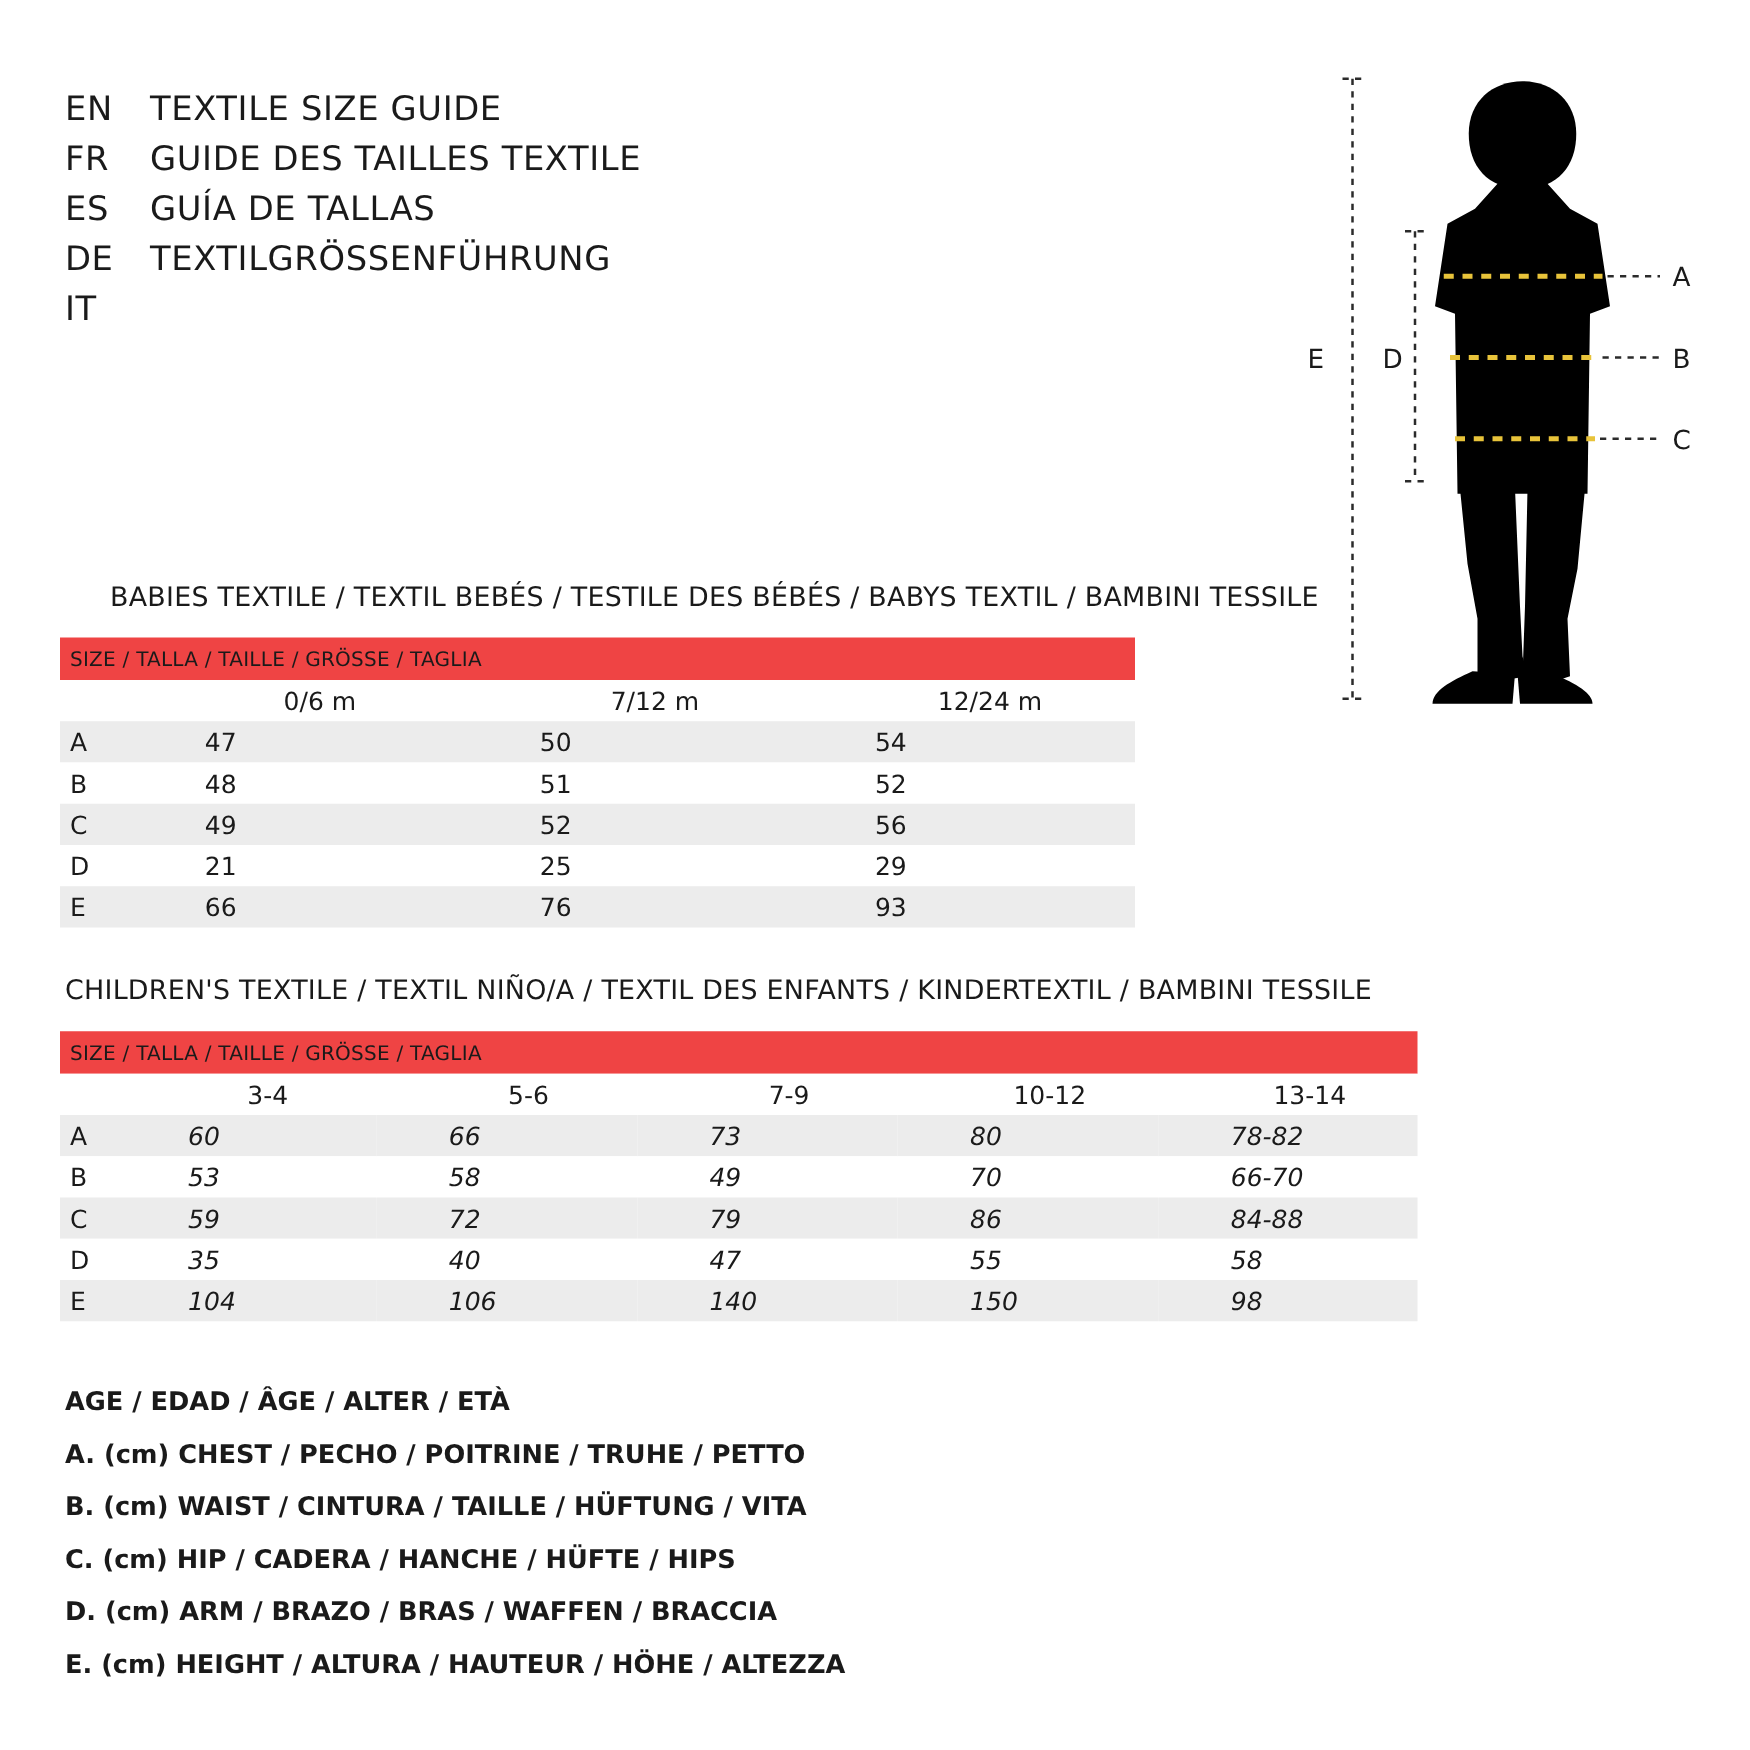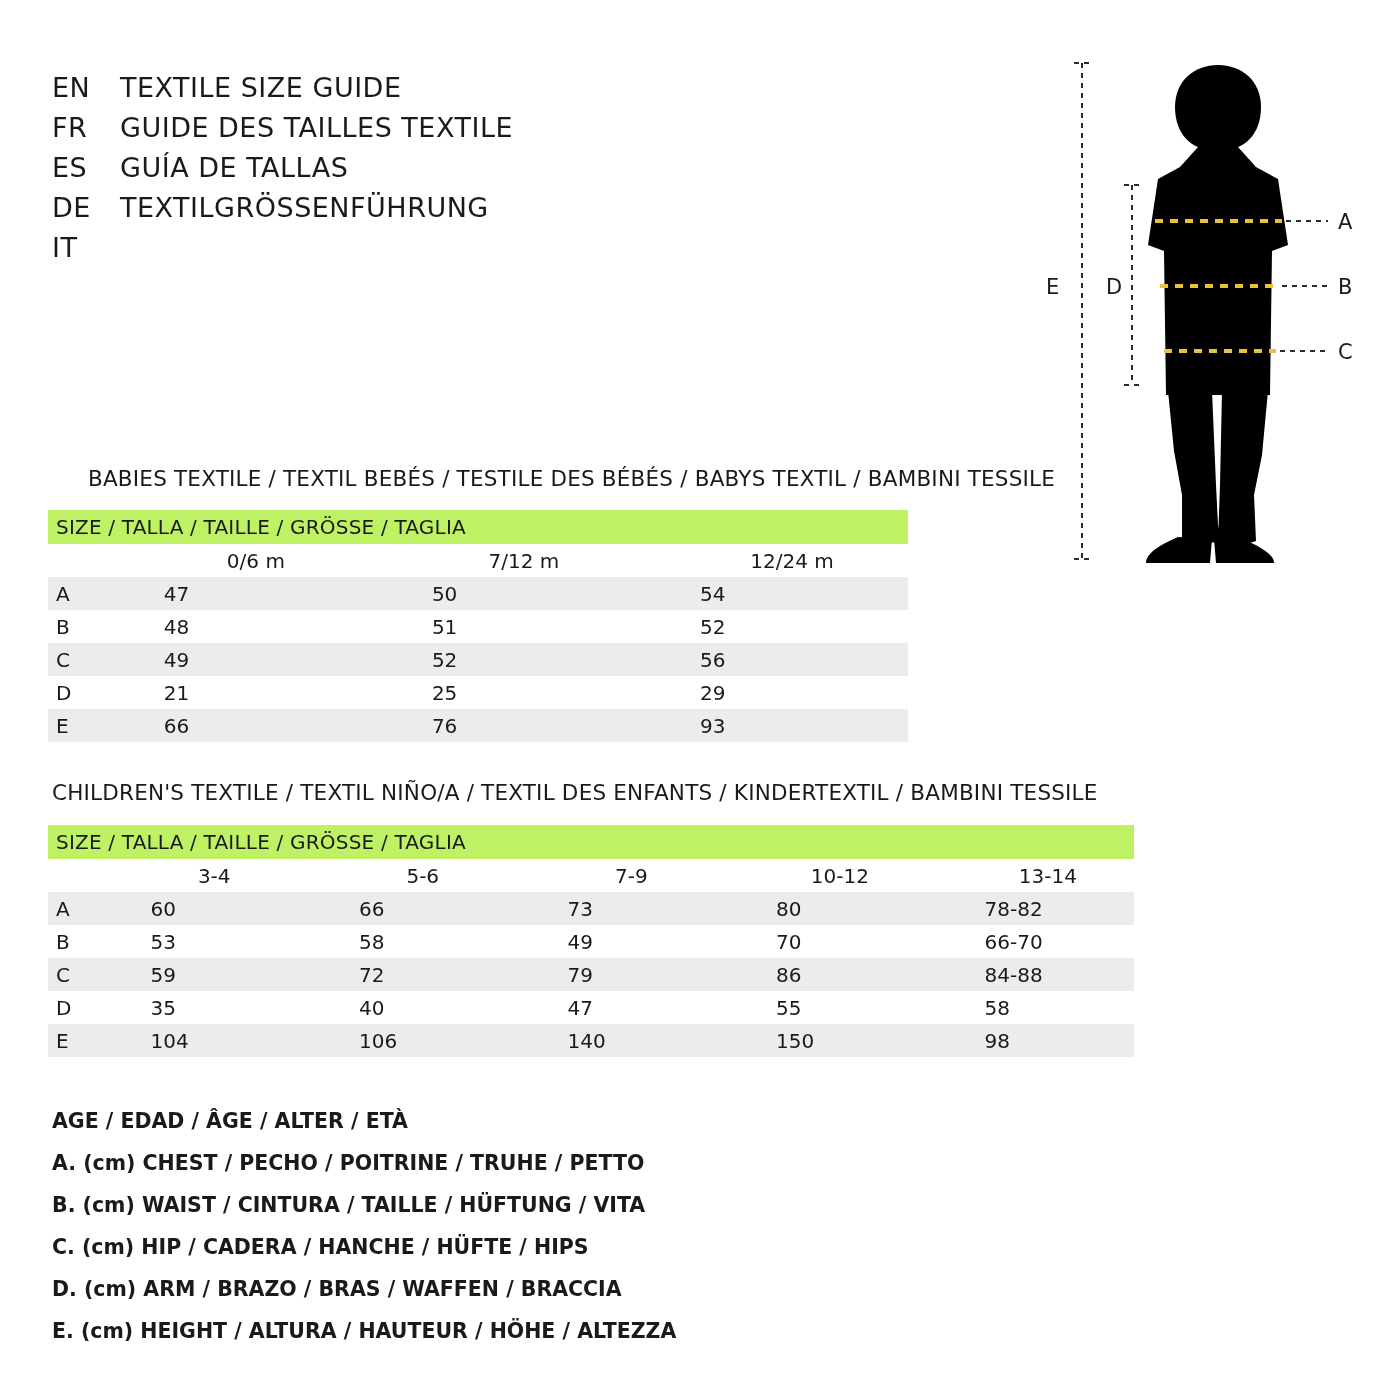--- a/index.html
+++ b/index.html
@@ -71,43 +71,43 @@
   #children-table { left: 48px; top: 825px; width: 1086px; }
 
   .size-table td, .size-table th {
     padding: 0;
     font-weight: normal;
     text-align: left;
     height: 33px;
     vertical-align: middle;
   }
   .banner-row td {
-    background: #bef264;
-    font-size: 20px;
+    background: #ef4444;
+    font-size: 16px;
     padding-left: 8px;
     height: 34px;
     letter-spacing: 0.2px;
   }
   .header-row td {
     background: #ffffff;
     height: 33px;
   }
   .row-shaded td { background: #ececec; }
   .row-plain td { background: #ffffff; }
 
   .col-label {
     width: 42px;
     padding-left: 8px !important;
   }
   .col-val {
     text-align: center;
   }
   #babies-table .col-val { width: 180px; text-align: left; padding-left: 60px; }
   #babies-table .hdr-val { width: 180px; text-align: center; padding-left: 36px; }
-  #children-table .col-val { width: 180px; text-align: left; padding-left: 58px; }
+  #children-table .col-val { width: 180px; text-align: left; padding-left: 58px; font-style: italic; }
   #children-table .hdr-val { width: 180px; text-align: center; padding-left: 35px; }
 
   
   .legend {
     position: absolute;
     left: 52px;
     top: 1100px;
     font-size: 20.5px;
     line-height: 42px;
     color: #1a1a1a;

